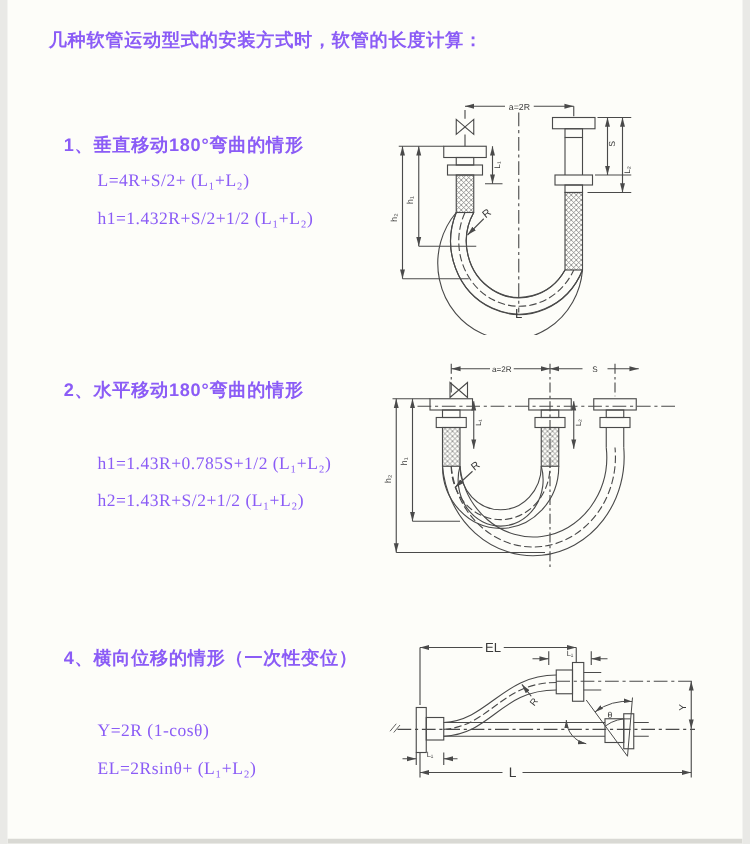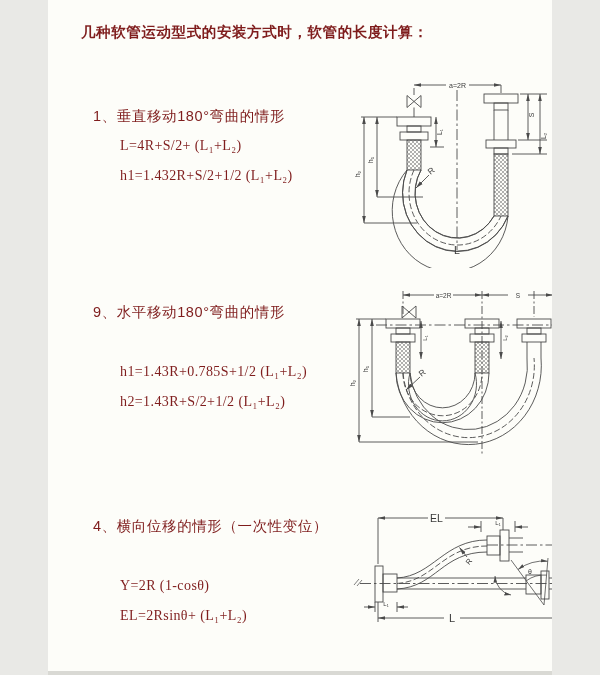--- a/index.html
+++ b/index.html
@@ -1,39 +1,39 @@
 <!DOCTYPE html>
 <html><head>
 <meta charset="utf-8">
 <style>
   html,body{margin:0;padding:0;background:#e9e9e6;}
   .page{
-    position:relative;width:504px;height:675px;margin:0 auto;
+    position:relative;width:588px;height:675px;margin:0 auto;
     background:#fdfdf9;overflow:hidden;
-    font-family:"Liberation Sans","DejaVu Sans",sans-serif;color:#7f1d1d;
+    font-family:"Liberation Sans","DejaVu Sans",sans-serif;color:#8b5cf6;
   }
   .title{position:absolute;left:33px;top:23px;font-size:14.5px;font-weight:bold;letter-spacing:.6px;}
-  .heading{position:absolute;font-size:14.5px;font-weight:normal;letter-spacing:.6px;text-align:center;}
+  .heading{position:absolute;font-size:14.5px;font-weight:bold;letter-spacing:.6px;text-align:center;}
   .formula{position:absolute;font-size:14px;letter-spacing:.4px;font-family:Liberation Serif, serif;}
   .diag{position:absolute;}
   .diag text{font-family:"Liberation Sans","DejaVu Sans",sans-serif;fill:#3a3a3a;}
   .scan-edge{position:absolute;left:0;bottom:0;width:100%;height:4px;background:#d9d9d4;}
 </style>
 </head>
 <body>
 
 <div class="page">
 
   <div class="title">几种软管运动型式的安装方式时，软管的长度计算：</div>
 
   <div class="heading" style="left:45px;top:107px">1、垂直移动180°弯曲的情形</div>
   <div class="formula" style="left:72px;top:138px">L=4R+S/2+ (L₁+L₂)</div>
   <div class="formula" style="left:72px;top:168px">h1=1.432R+S/2+1/2 (L₁+L₂)</div>
 
-  <div class="heading" style="left:45px;top:303px">9、水平移动180°弯曲的情形</div>
+  <div class="heading" style="left:45px;top:303px">2、水平移动180°弯曲的情形</div>
   <div class="formula" style="left:72px;top:364px">h1=1.43R+0.785S+1/2 (L₁+L₂)</div>
   <div class="formula" style="left:72px;top:394px">h2=1.43R+S/2+1/2 (L₁+L₂)</div>
 
   <div class="heading" style="left:45px;top:517px">4、横向位移的情形（一次性变位）</div>
   <div class="formula" style="left:72px;top:578px">Y=2R (1-cosθ)</div>
   <div class="formula" style="left:72px;top:608px">EL=2Rsinθ+ (L₁+L₂)</div>
 
   <svg class="diag" style="left:303px;top:68px" width="290" height="200" viewBox="0 0 290 200">
     <defs>
       <marker id="m1" markerWidth="9" markerHeight="6" refX="8.3" refY="3" orient="auto-start-reverse">

